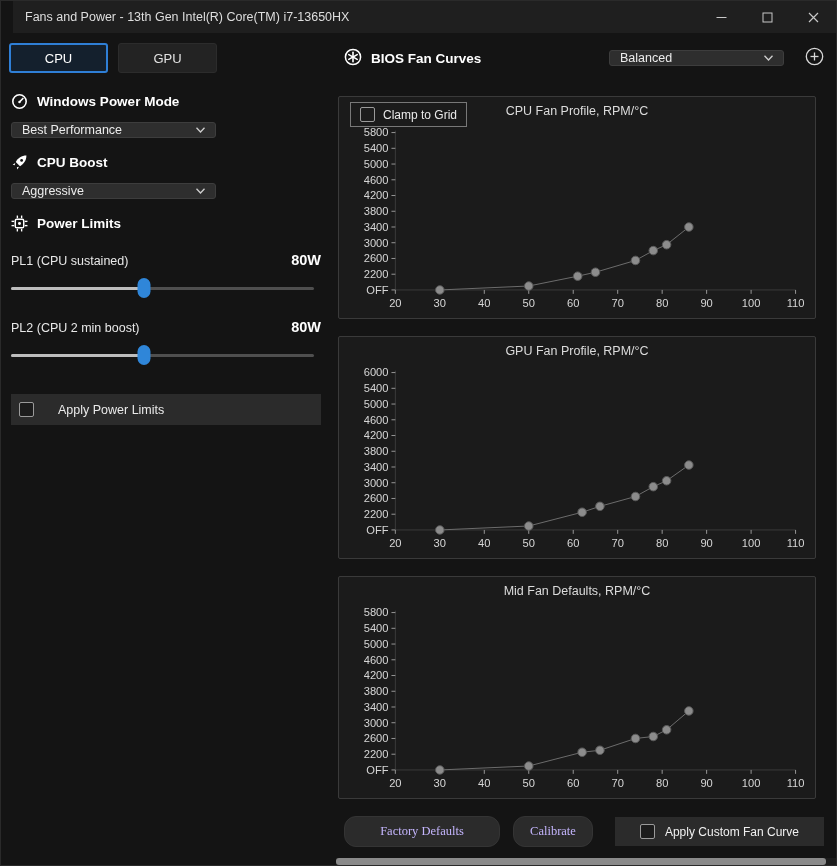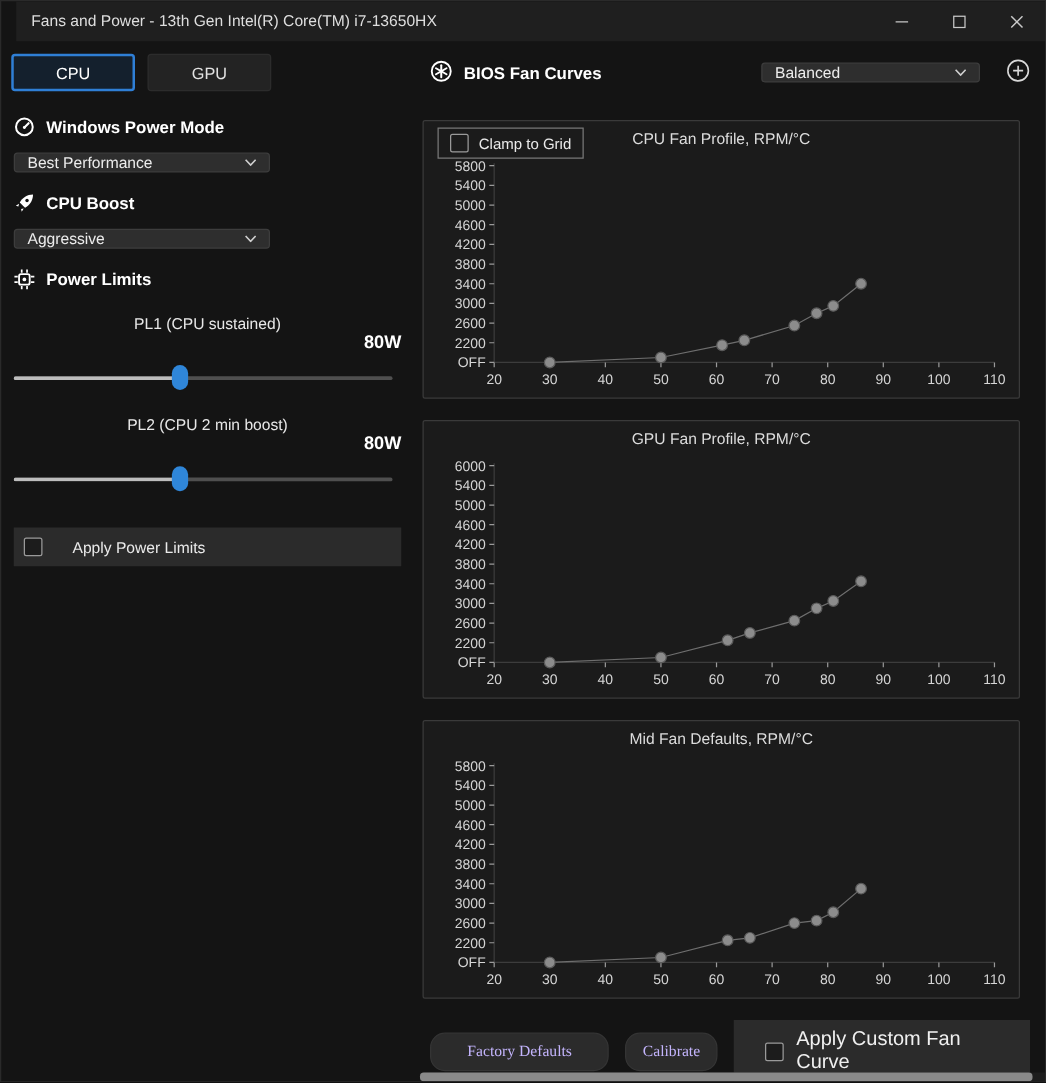--- a/index.html
+++ b/index.html
@@ -32,22 +32,22 @@
   .section-h { display:flex; align-items:center; gap:9px; font-weight:bold;
                font-size:13.5px; color:#fff; margin:16px 0 12px 2px; }
   .h-icon svg { display:block; }
 
   .dropdown { width:205px; height:16px; background:#2e2e2e; border:1px solid #3d3d3d;
               border-radius:3px; display:flex; align-items:center; padding:0 10px;
               font-size:12.5px; color:#ececec; margin:0 0 8px 2px; }
   .dropdown .caret { margin-left:auto; }
   .dropdown .caret svg { display:block; }
 
-  .pl-row { display:flex; align-items:center; margin:20px 2px 0 2px; width:310px;
-            font-size:12.5px; color:#e8e8e8;flex-direction:column; }
+  .pl-row { display:flex; align-items:flex-end; margin:20px 2px 0 2px; width:310px;
+            font-size:12.5px; color:#e8e8e8; }
   .pl-value { margin-left:auto; font-weight:bold; font-size:14.5px; color:#fff; }
 
   .slider { position:relative; width:303px; height:22px; margin:9px 2px 4px 2px; }
   .slider .track { position:absolute; top:10px; left:0; right:0; height:3px;
                    background:#4f4f4f; border-radius:2px; overflow:hidden; }
   .slider .fill  { height:100%; background:#bdbdbd; }
   .slider .thumb { position:absolute; top:1px; width:13px; height:20px;
                    background:#2f86d9; border-radius:7px; transform:translateX(-50%); }
 
   .checkbox { width:15px; height:15px; border:1px solid #9a9a9a; background:#1c1c1c;
@@ -72,21 +72,21 @@
                 font-size:12px; color:#eaeaea; z-index:2; }
   svg.chart { display:block; width:100%; height:196px; }
   svg.chart text { font-family:"Liberation Sans","DejaVu Sans",sans-serif; }
 
   .footer { display:flex; align-items:center; gap:13px; margin:16px 4px 0 6px; }
   .btn { background:#2b2b2b; border:1px solid #343434; color:#c4b5fd; font-size:12.5px;
          padding:7px 0; font-family:Liberation Serif, serif; border-radius:12px; }
   .btn.wide  { width:156px; }
   .btn.small { width:80px; }
   .apply-custom { margin-left:auto; background:#2b2b2b; display:flex; align-items:center;
-                  gap:10px; padding:7px 25px; font-size:16px; color:#f0f0f0;justify-content:space-between; }
+                  gap:10px; padding:7px 25px; font-size:12px; color:#f0f0f0;justify-content:space-between; }
 
   .h-scrollbar { position:absolute; left:335px; right:0; bottom:0; height:7px;
                  background:#1d1d1d; }
   .h-scrollbar .sb-thumb { height:100%; width:98%; background:#8a8a8a; border-radius:3px; }
 </style>
 </head>
 <body>
 
 <div class="window">
 

